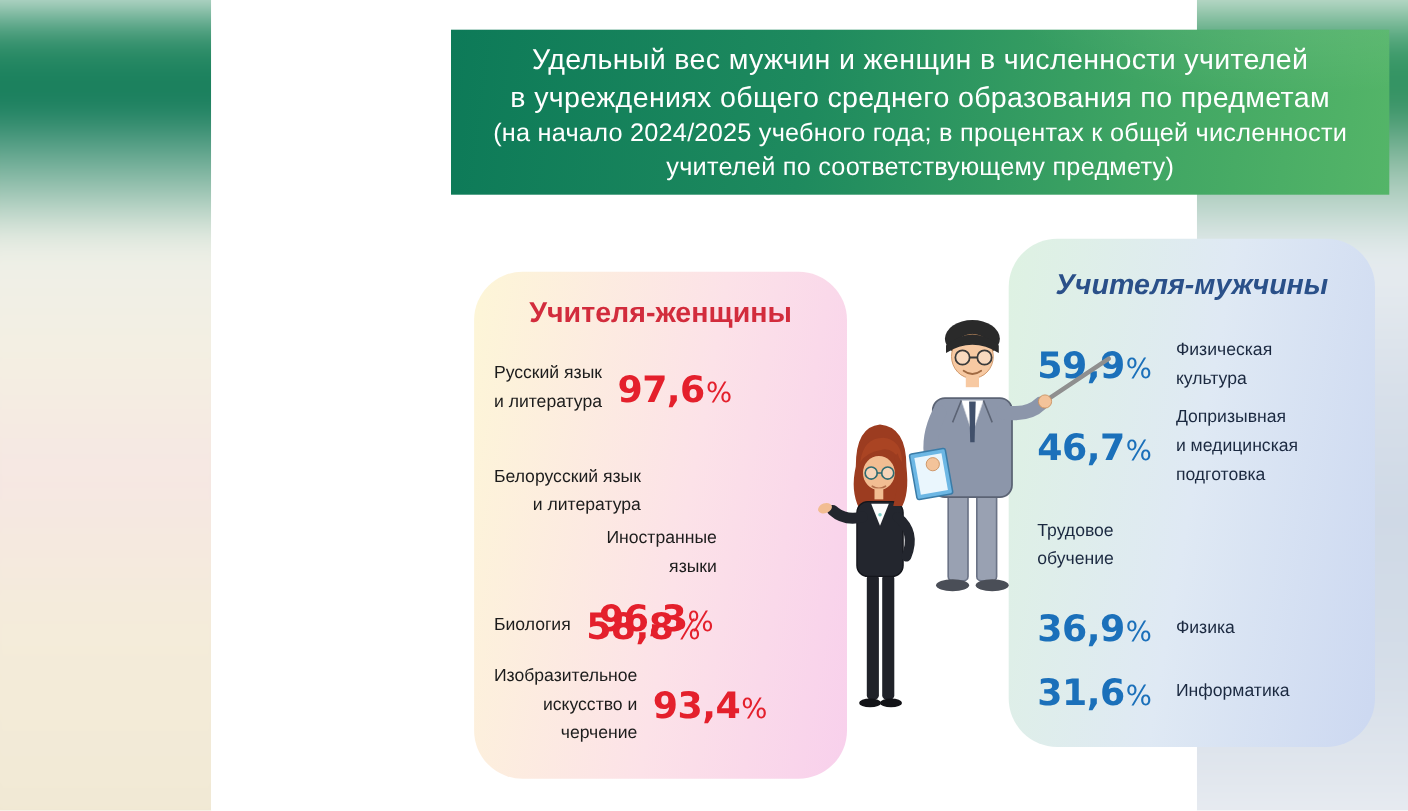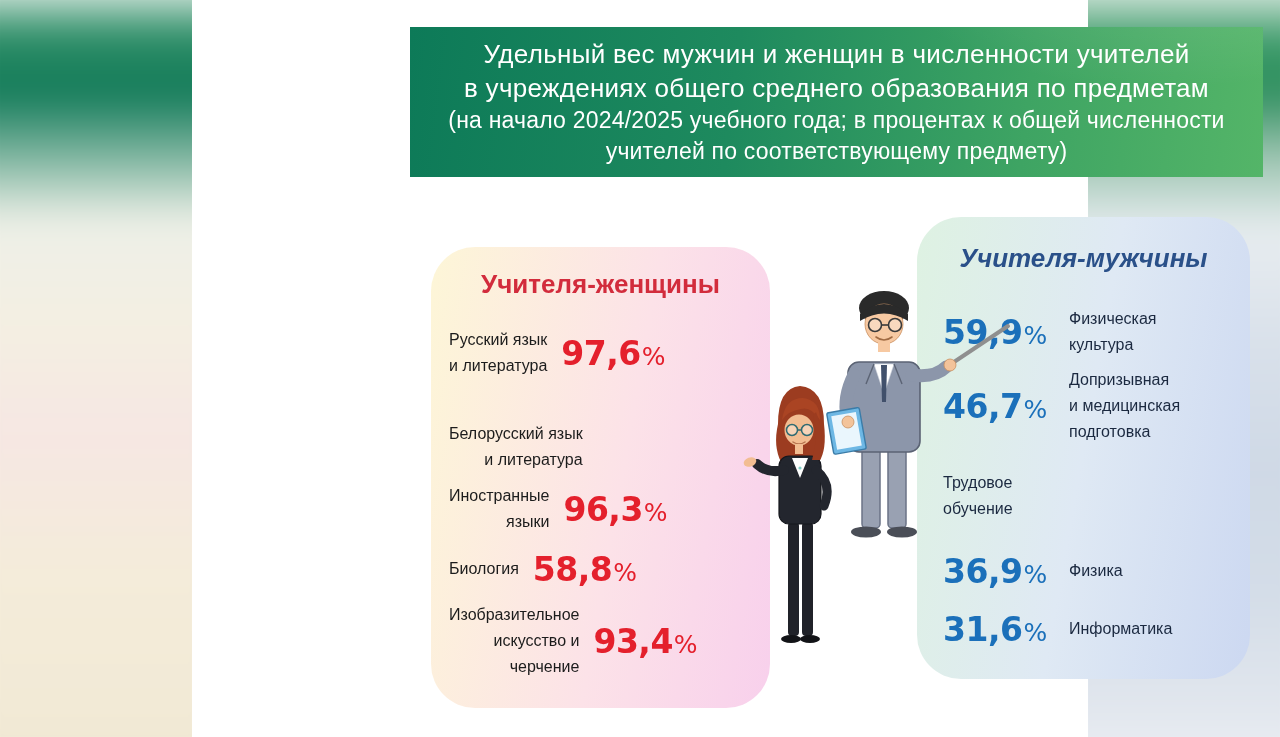--- a/index.html
+++ b/index.html
@@ -50,21 +50,21 @@
   .panel-men .lbl{text-align:left;color:#1b2940;}
 
   .val{flex:none;width:114px;font-family:"DejaVu Sans","Liberation Sans",sans-serif;font-weight:700;}
   .panel-women .val{color:#e4202c;text-align:left;}
   .panel-men .val{width:110px;color:#1b70ba;text-align:left;}
   .val .num{font-size:33px;letter-spacing:-.5px;}
   .val .pct{font-size:25px;font-weight:500;margin-left:1px;}
 
   
   .w-r1{top:74px;height:64px;}  .w-r2{top:168px;height:64px;}
-  .w-r3{top:230px;height:64px;} .w-r4{top:300px;height:44px;}
+  .w-r3{top:230px;height:64px;flex-direction:column;} .w-r4{top:300px;height:44px;}
   .w-r5{top:344px;height:100px;}
   
   .m-r1{top:84px;height:62px;}  .m-r2{top:142px;height:94px;}
   .m-r3{top:248px;height:62px;} .m-r4{top:332px;height:44px;}
   .m-r5{top:390px;height:44px;}
 
   .chars{position:absolute;left:540px;top:272px;width:320px;height:400px;pointer-events:none;}
 </style>
 </head>
 <body>

